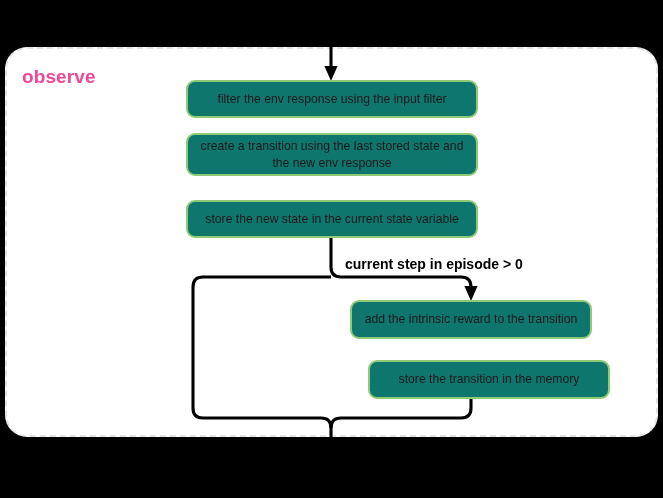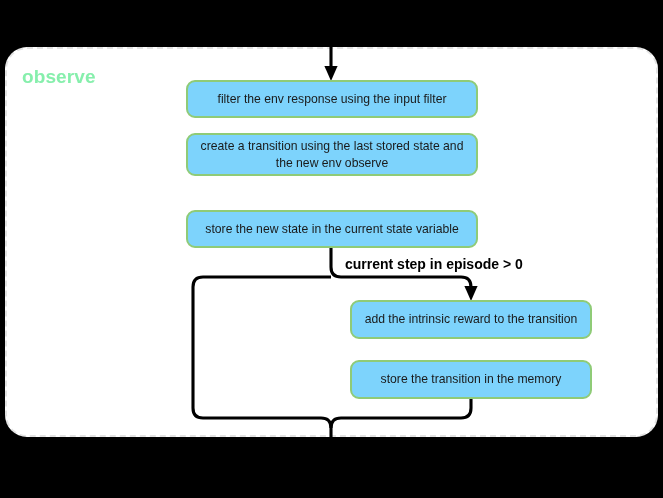--- a/index.html
+++ b/index.html
@@ -26,47 +26,47 @@
     background: #ffffff;
     border: 2px dashed #e3e3e3;
     border-radius: 22px;
   }
   #subgraph-title {
     position: absolute;
     left: 22px;
     top: 66px;
     font-size: 19px;
     font-weight: bold;
-    color: #86efac;
+    color: #ec4899;
     letter-spacing: 0.1px;
     white-space: nowrap;
   }
   
   .node {
     position: absolute;
     box-sizing: border-box;
-    background: #7dd3fc;
+    background: #0f766e;
     border: 2px solid #8fcb77;
     border-radius: 9px;
     display: flex;
     align-items: center;
     justify-content: center;
     text-align: center;
     color: #1a1a1a;
     font-size: 12.2px;
     line-height: 1.33;
     padding: 2px 10px;
   }
   .node .node-label { display: block; }
 
   #node-filter-env-response { left: 186px; top: 80px;  width: 292px; height: 38px; }
   #node-create-transition   { left: 186px; top: 133px; width: 292px; height: 43px; }
-  #node-store-new-state     { left: 186px; top: 200px; width: 292px; height: 38px; margin-top: 10px; }
+  #node-store-new-state     { left: 186px; top: 200px; width: 292px; height: 38px; }
   #node-add-intrinsic-reward{ left: 350px; top: 300px; width: 242px; height: 39px; align-items: center; }
-  #node-store-transition    { left: 350px; top: 360px; width: 242px; height: 39px; }
+  #node-store-transition    { left: 368px; top: 360px; width: 242px; height: 39px; }
 
   
   #edge-label-condition {
     position: absolute;
     left: 345px;
     top: 256px;
     font-size: 14px;
     font-weight: bold;
     color: #000000;
     white-space: nowrap;
@@ -111,21 +111,21 @@
     <g>
       <path d="M471,399 L471,408 Q471,418 461,418 L341,418 Q331,418 331,428"></path>
     </g>
   </svg>
 
   <div class="node" id="node-filter-env-response">
     <span class="node-label">filter the env response using the input filter</span>
   </div>
 
   <div class="node" id="node-create-transition">
-    <span class="node-label">create a transition using the last stored state and the new env observe</span>
+    <span class="node-label">create a transition using the last stored state and the new env response</span>
   </div>
 
   <div class="node" id="node-store-new-state">
     <span class="node-label">store the new state in the current state variable</span>
   </div>
 
   <div class="node" id="node-add-intrinsic-reward">
     <span class="node-label">add the intrinsic reward to the transition</span>
   </div>
 

